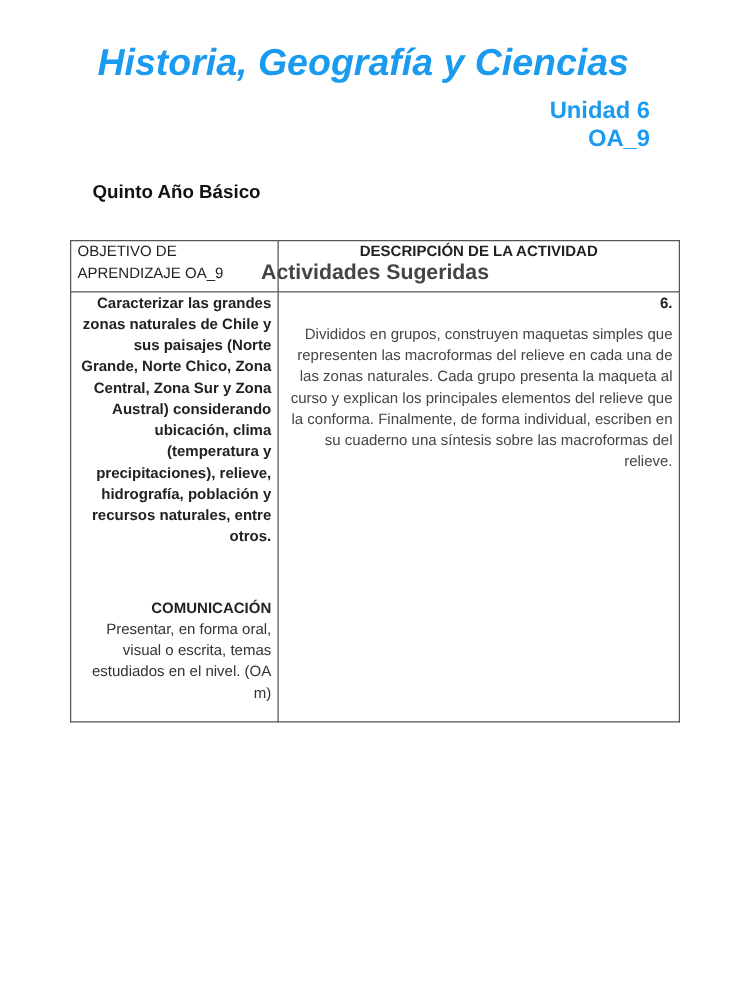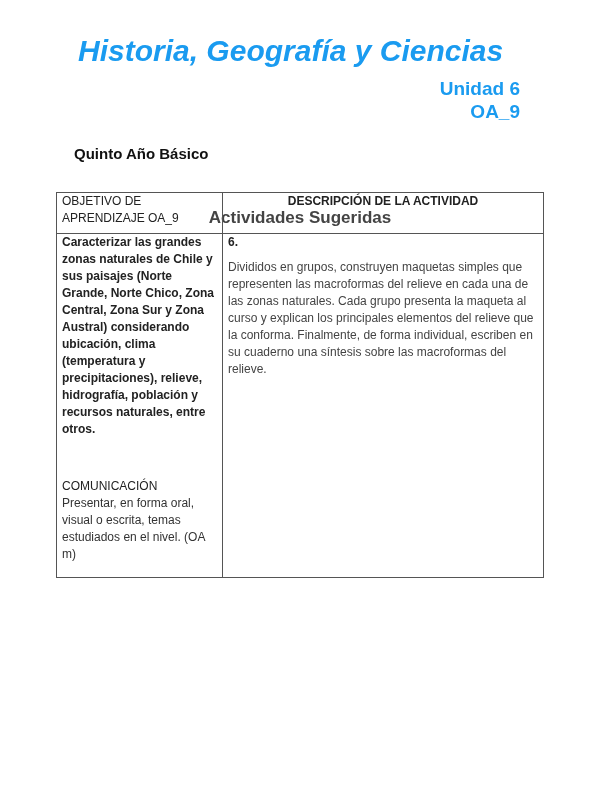--- a/index.html
+++ b/index.html
@@ -13,24 +13,24 @@
     .oa { position: absolute; right: 80px; top: 101px; font-size: 19px; font-weight: bold; color: #1a9bf0; }
     .section-title { position: absolute; left: 0; width: 600px; top: 160px; text-align: center;
                      font-size: 17px; font-weight: bold; color: #444; margin-top: 48px; }
     table { position: absolute; left: 56px; top: 192px; width: 488px; border-collapse: collapse;
             font-size: 12px; line-height: 17px; }
     td { border: 1.5px solid #555; vertical-align: top; padding: 0 5px; }
     .c1 { width: 155px; }
     .hdr td { height: 40px; }
     .hdr .c2 { text-align: center; font-weight: bold; color: #222; }
     .hdr .c1 { color: #222; }
-    .body td { height: 343px; }
+    .body td { height: 343px; text-align: right; }
     .obj { font-weight: bold; color: #222; }
     .gap { height: 40px; }
-    .comm-h { font-weight: normal; color: #222; }
+    .comm-h { font-weight: bold; color: #222; }
     .comm-t { color: #333; }
     .num { font-weight: bold; color: #222; }
     .desc { margin-top: 8px; color: #444; }
   </style>
 </head>
 <body>
 
 <div class="title">
   <span class="l1">Historia, Geografía y Ciencias</span>
 </div>

